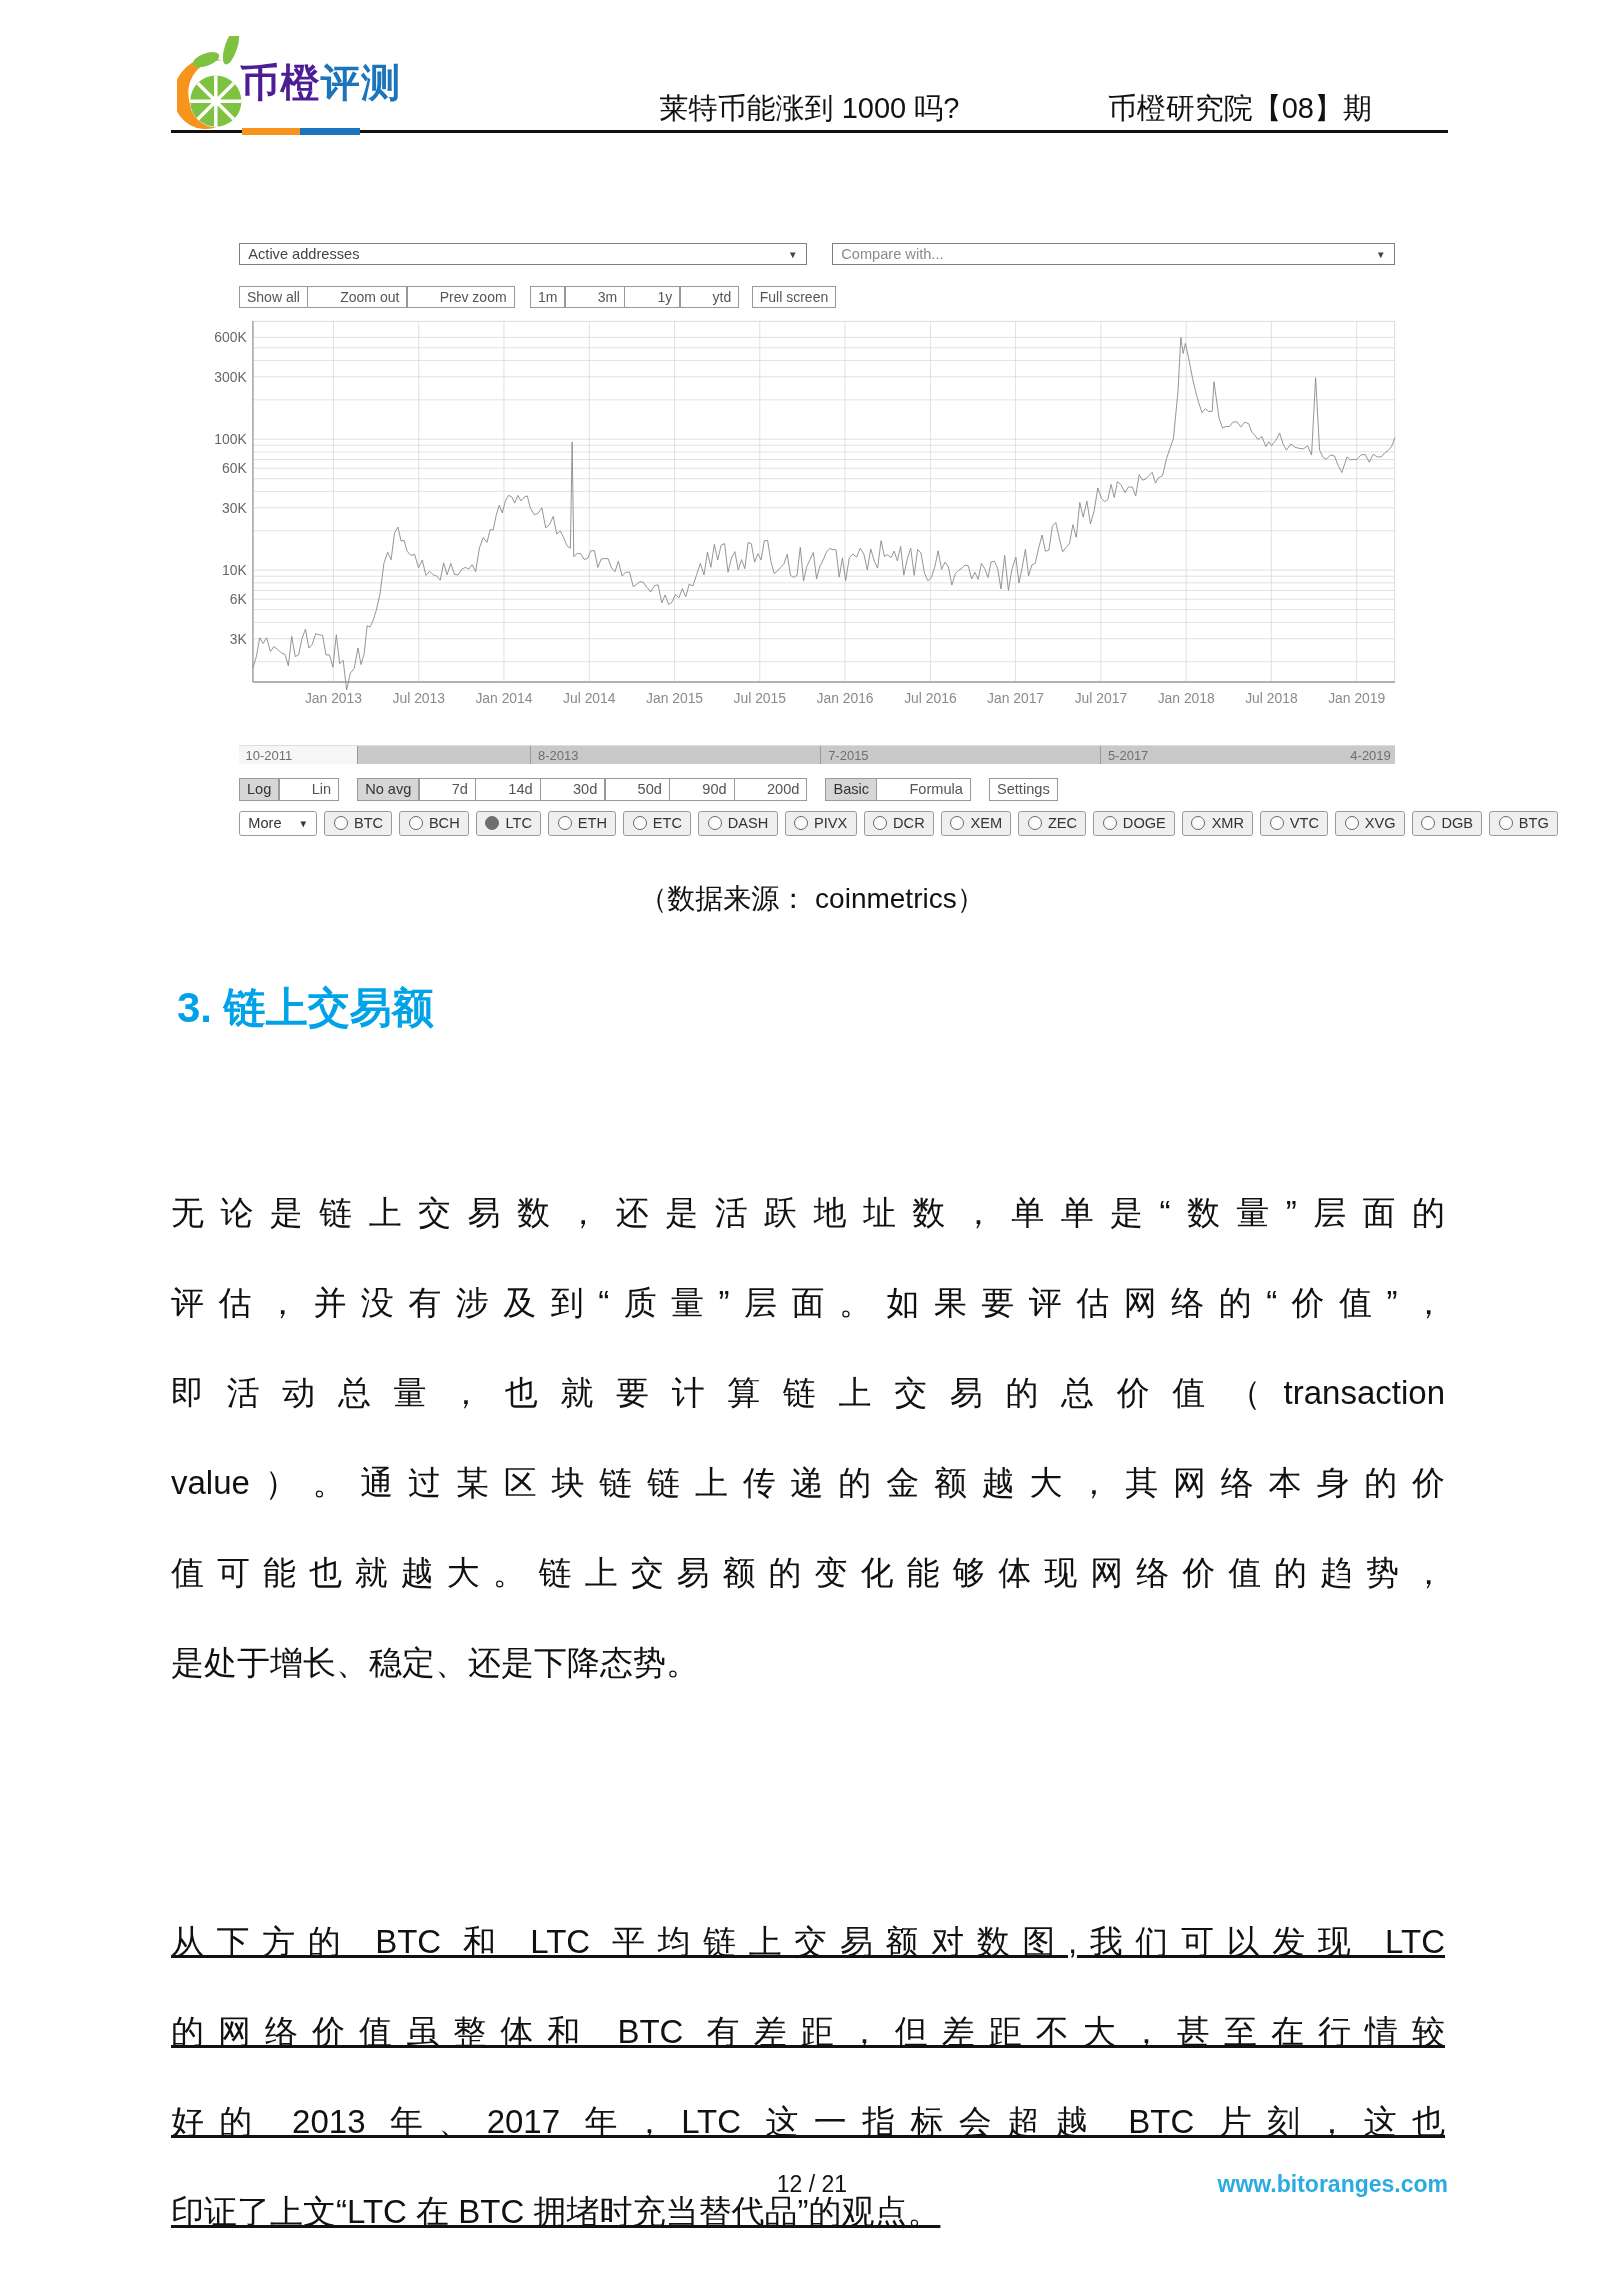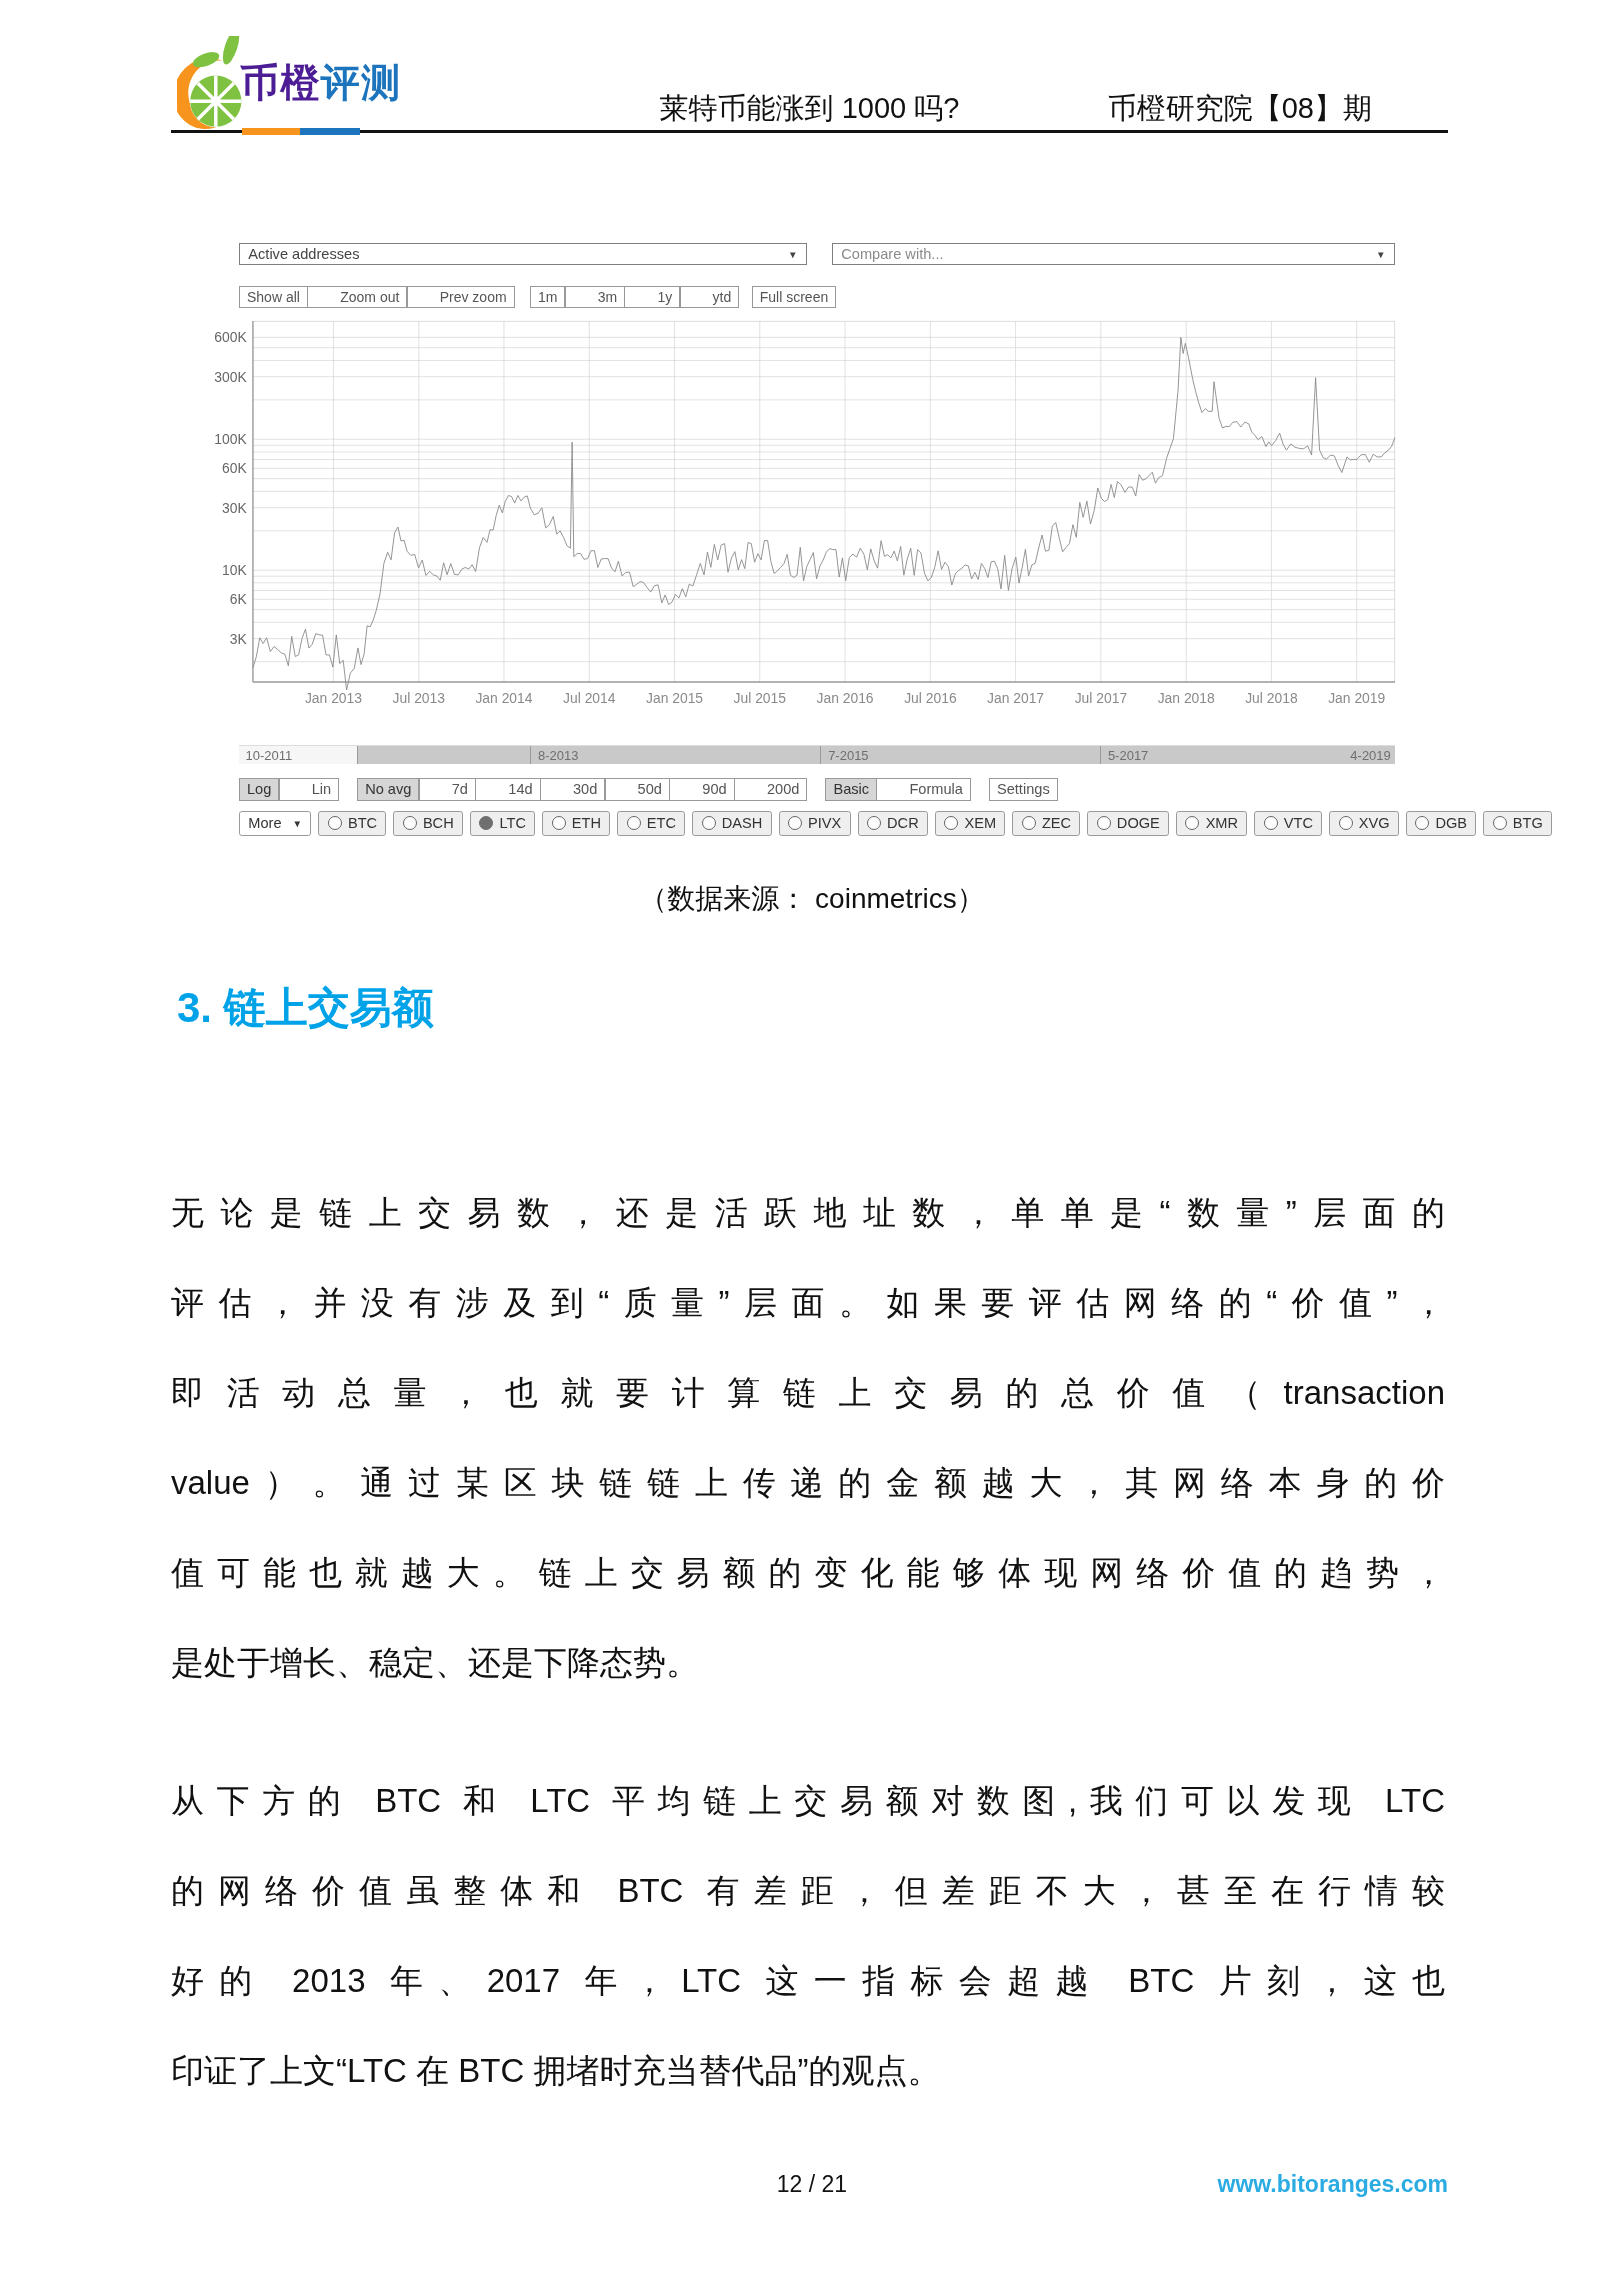--- a/index.html
+++ b/index.html
@@ -34,32 +34,32 @@
   svg.plot{display:block;margin-top:12.5px;overflow:visible;}
   .navigator{position:relative;margin-top:38px;height:18px;background:#f6f6f6;border-top:0.7px solid #ddd;}
   .nav-selected{position:absolute;top:0;bottom:0;background:#c9c9c9;}
   .nav-div{position:absolute;top:0;bottom:0;width:0.7px;background:#9b9b9b;}
   .nav-label{position:absolute;top:2.1px;font-size:13px;color:#6f6f6f;white-space:nowrap;}
   .controls-row{margin-top:14px;height:23.6px;display:flex;}
   .controls-row .btn{font-size:14.6px;}
   .coins-row{margin-top:9.7px;height:25px;display:flex;gap:7px;}
   .coin{box-sizing:border-box;border:0.7px solid #9a9a9a;border-radius:2.8px;background:#efefef;
         display:flex;align-items:center;gap:6.2px;padding:0 8.3px;font-size:14.6px;color:#333;}
-  .coin.more{background:#fff;gap:11px;}
+  .coin.more{background:#fff;gap:17px;}
   .coin .caret{font-size:9.7px;color:#333;}
   .radio{box-sizing:border-box;width:14px;height:14px;border:1.4px solid #666;border-radius:50%;background:#fdfdfd;}
   .radio.on{background:#6f6f6f;border-color:#6f6f6f;}
   
   .caption{position:absolute;left:0;right:0;top:880px;text-align:center;font-size:28px;color:#111;}
   .section-heading{position:absolute;left:177px;top:980px;font-size:42px;font-weight:bold;color:#00a2e8;}
   .bodytext{position:absolute;left:171px;width:1274px;font-size:33px;color:#111;}
   .bodytext .bline{height:90px;line-height:90px;text-align:justify;text-align-last:justify;white-space:normal;}
   .bodytext .bline.last{text-align-last:left;}
   .p1{top:1168px;}
-  .p2{top:1756px;}
+  .p2{top:1897px;text-decoration:underline;}
   .footer-page{position:absolute;left:0;right:0;top:2171px;text-align:center;font-size:23px;color:#111;}
   .footer-site{position:absolute;right:176px;top:2171px;font-size:23px;color:#2aabe2;font-weight:bold;}
 </style>
 </head>
 <body>
 
 <div class="page">
 
   <div class="header">
     <div class="header-rule"></div>

